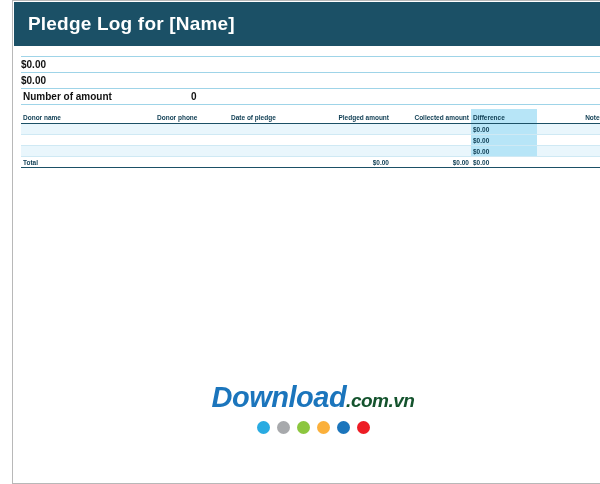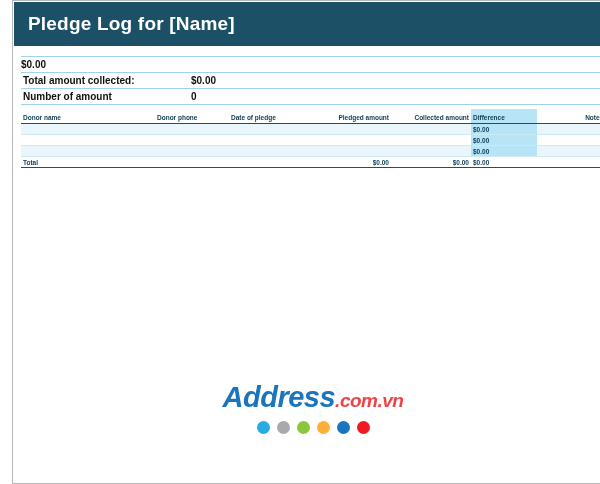--- a/index.html
+++ b/index.html
@@ -131,21 +131,21 @@
     font-size: 29px;
     font-weight: bold;
     font-style: italic;
     color: #1b75bc;
     letter-spacing: -0.5px;
   }
   .logo-text .dot-com {
     font-size: 19px;
     font-style: italic;
     font-weight: bold;
-    color: #ef4444;
+    color: #14532d;
   }
   .dots {
     margin-top: 7px;
     display: flex;
     justify-content: center;
     gap: 7px;
   }
   .dot {
     width: 13px;
     height: 13px;
@@ -160,21 +160,20 @@
 
   <div class="title-bar">
     <div class="title-text">Pledge Log for [Name]</div>
   </div>
 
   <div class="summary">
     <div class="summary-row first">
       <span class="summary-value">$0.00</span>
     </div>
     <div class="summary-row">
-      <span class="summary-label">Total amount collected:</span>
       <span class="summary-value">$0.00</span>
     </div>
     <div class="summary-row">
       <span class="summary-label">Number of amount</span>
       <span class="summary-value">0</span>
     </div>
   </div>
 
   <table class="tbl">
     <thead>
@@ -223,21 +222,21 @@
         <td class="c-pledge">$0.00</td>
         <td class="c-coll">$0.00</td>
         <td class="c-diff">$0.00</td>
         <td class="c-notes"></td>
       </tr>
     </tbody>
   </table>
 
   <div class="logo-wrap">
     <div class="logo-text">
-      <span>Address</span><span class="dot-com">.com.vn</span>
+      <span>Download</span><span class="dot-com">.com.vn</span>
     </div>
     <div class="dots">
       <span class="dot" style="background: rgb(41, 171, 226);"></span>
       <span class="dot" style="background: rgb(167, 169, 172);"></span>
       <span class="dot" style="background: rgb(140, 198, 63);"></span>
       <span class="dot" style="background: rgb(251, 176, 59);"></span>
       <span class="dot" style="background: rgb(27, 117, 188);"></span>
       <span class="dot" style="background: rgb(237, 28, 36);"></span>
     </div>
   </div>

